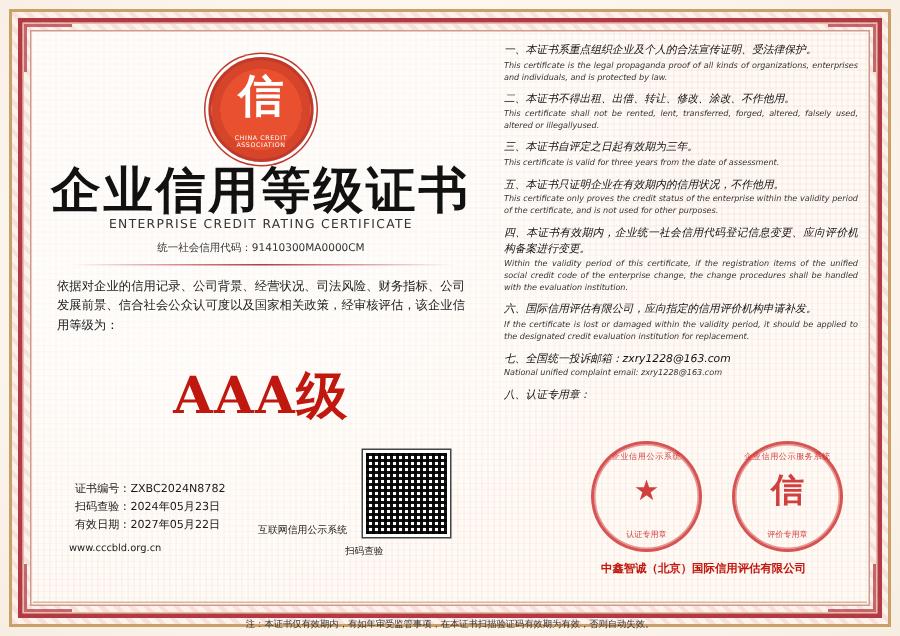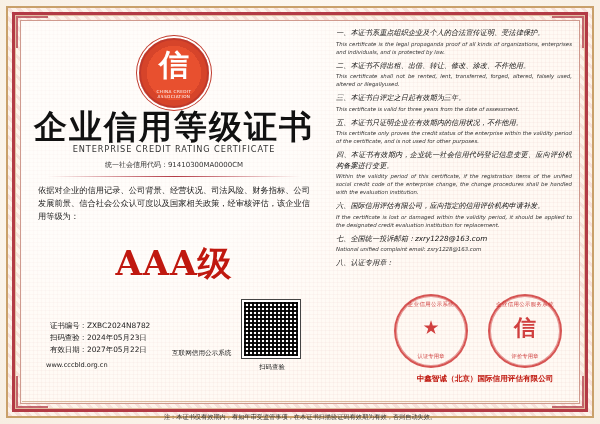--- a/index.html
+++ b/index.html
@@ -104,21 +104,21 @@
   }
   .qr{
     position:absolute;right:22px;bottom:44px;width:54px;height:54px;
     background:
       repeating-linear-gradient(0deg,#111 0 2px, #fff 2px 4px),
       repeating-linear-gradient(90deg,#111 0 2px, #fff 2px 4px);
     background-blend-mode:multiply;
     border:2px solid #fff;outline:1px solid #444;
   }
   .qr-label{
-    position:absolute;right:8px;bottom:30px;width:84px;text-align:center;
+    position:absolute;right:8px;bottom:30px;width:84px;text-align:left;
     font-size:6.4px;color:#222;
   }
   .site{
     position:absolute;left:24px;bottom:33px;font-size:6.6px;color:#222;
   }
   .dual-label{
     position:absolute;left:150px;bottom:44px;font-size:6.6px;color:#222;
   }
 
   
@@ -155,21 +155,21 @@
   .round-seal .bot-text{
     position:absolute;left:0;right:0;bottom:6px;text-align:center;font-size:5.4px;
   }
   .seal-a{left:2px;top:0;}
   .seal-b{left:96px;top:0;}
   .seal-b .mid-glyph{
     position:absolute;left:0;right:0;top:20px;text-align:center;font-size:22px;line-height:22px;
     font-family:"DejaVu Serif","Liberation Serif",serif;font-weight:bold;
   }
   .org-line{
-    position:absolute;right:0;bottom:18px;width:186px;text-align:center;
+    position:absolute;right:16px;bottom:18px;width:186px;text-align:center;
     font-size:7.6px;color:#c0180f;font-weight:bold;
   }
 
   
   .footnote{
     position:absolute;left:0;right:0;bottom:0;height:14px;
     font-size:6.2px;color:#333;text-align:center;line-height:14px;
   }
   .bottom-strip{
     position:absolute;left:22px;right:22px;bottom:6px;height:16px;

